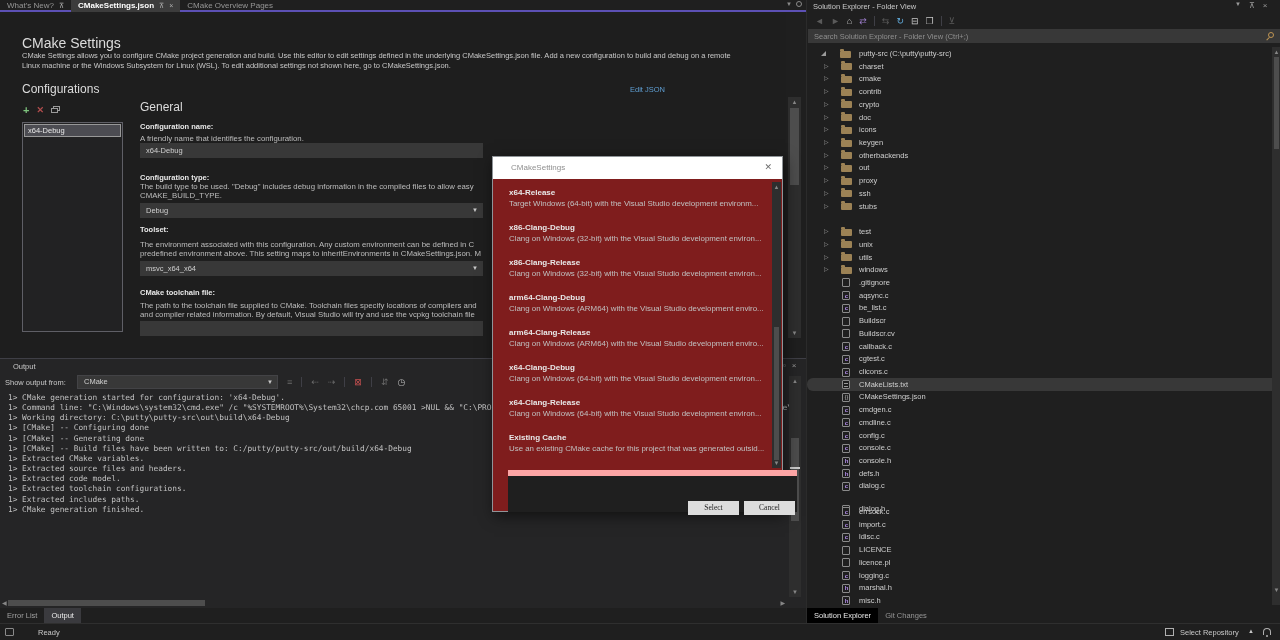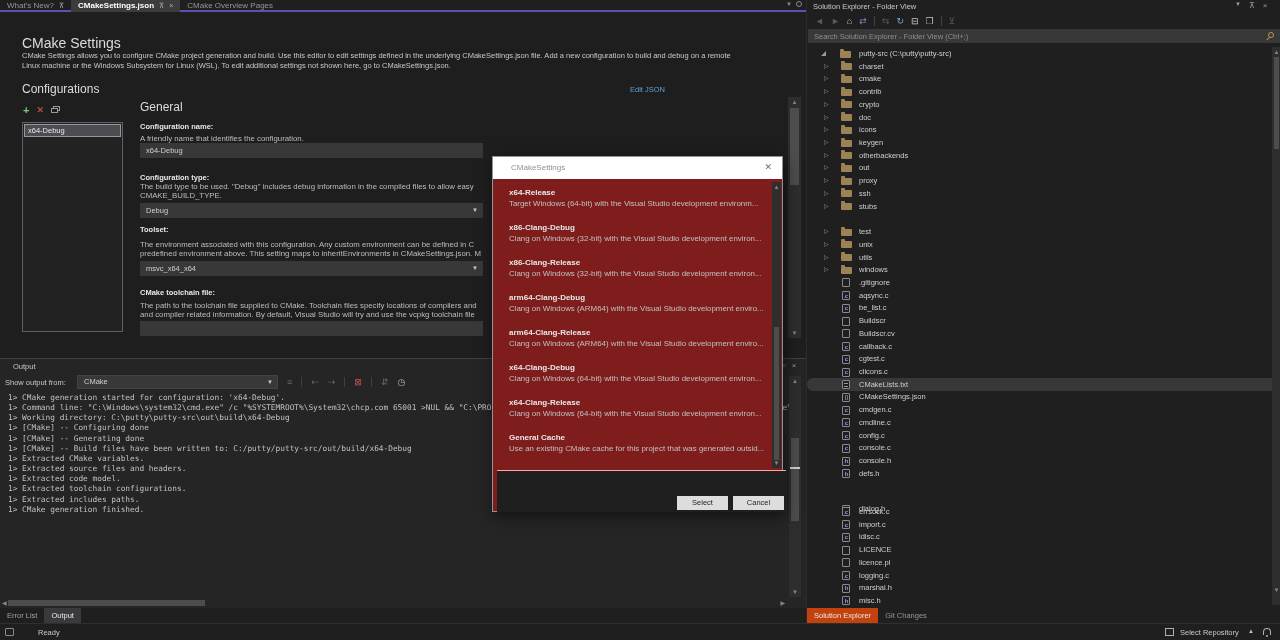--- a/index.html
+++ b/index.html
@@ -90,33 +90,33 @@
   .ico-folder::before { content:""; position:absolute; left:0; top:-2px; width:4px; height:2px; background:#9c8255; border-radius:1px 1px 0 0; }
   .ico-page { display:block; width:8px; height:9px; border:1px solid #8a8a8a; border-radius:1px; background:#1f1f1f; position:relative; text-align:center; }
   .ico-page .lt { position:absolute; left:0.5px; top:0.5px; font-size:6px; line-height:7px; width:6px; text-align:center; font-weight:bold; color:#b18be8; }
   .ico-page .lt.gray { color:#c8c8c8; font-size:5px; font-weight:normal; }
   .ico-page.lines::after { content:""; position:absolute; left:1px; right:1px; top:2px; height:5px;
      background:repeating-linear-gradient(to bottom, #9a9a9a 0, #9a9a9a 1px, transparent 1px, transparent 2.5px); }
   .tlabel { position:absolute; left:52px; top:0; }
   .se-sbv { position:absolute; left:465px; top:47px; width:9px; height:558px; }
   .se-tabs { position:absolute; left:0; top:608px; width:474px; height:15px; background:#1f1f1f; display:flex; align-items:center; }
   .se-tab { font-size:7.5px; padding:0 7px; height:15px; line-height:15px; color:#969696; }
-  .se-tab.active { background:#c2410c; color:#e8e8e8; }
+  .se-tab.active { background:#000000; color:#e8e8e8; }
 
   
   .dialog { left:492px; top:112px; width:291px; height:356px; background:#7f1d1d; border:1px solid #8f9498; box-shadow:2px 4px 14px rgba(0,0,0,0.55); z-index:10;margin-top:44px; }
   .dlg-title { position:absolute; left:0; top:0; width:100%; height:22px; background:#ffffff; }
   .dlg-title-text { position:absolute; left:18px; top:6px; font-size:8px; color:#8f8f8f; }
   .dlg-x { position:absolute; right:10px; top:5px; font-size:9px; color:#6e6e6e; }
   .dlg-list { position:absolute; left:0; top:22px; width:100%; height:291px; overflow:hidden; }
   .dlg-item { position:absolute; left:16px; width:250px; }
   .dlg-item .nm { font-size:8px; font-weight:bold; color:#e8e8e8; }
   .dlg-item .ds { font-size:7.9px; color:#c0c0c0; margin-top:2px; white-space:nowrap; }
   .dlg-sbv { position:absolute; left:279px; top:25px; width:9px; height:286px; }
-  .dlg-footer { position:absolute; left:4px; top:313px; width:100%; height:42px; border-top:1px solid #fca5a5; background:#1f1f1f; }
+  .dlg-footer { position:absolute; left:15px; top:313px; width:100%; height:42px; border-top:6px solid #fca5a5; background:#1f1f1f;font-family:Liberation Serif, serif; }
   .dlg-btn { position:absolute; top:25px; width:51px; height:14px; background:#dddddd; color:#1e1e1e; font-size:7.5px; text-align:center; line-height:14px; }
 </style>
 </head>
 <body>
 
 <div id="app">
 
   <div class="abs tabstrip">
     <div class="dtab">
       <span>What's New?</span>
@@ -499,20 +499,28 @@
           <span class="tlabel">console.h</span>
         </div>
         <div class="trow" style="top:466.76000000000005px">
           <span class="tico" style="left:35px;">
             <span class="ico-page">
               <span class="lt">h</span>
             </span>
           </span>
           <span class="tlabel">defs.h</span>
         </div>
+        <div class="trow" style="top:479.48px">
+          <span class="tico" style="left:35px;">
+            <span class="ico-page">
+              <span class="lt">c</span>
+            </span>
+          </span>
+          <span class="tlabel">dialog.c</span>
+        </div>
         <div class="trow" style="top:502px">
           <span class="tico" style="left:35px;">
             <span class="ico-page">
               <span class="lt">h</span>
             </span>
           </span>
           <span class="tlabel">dialog.h</span>
         </div>
         <div class="trow" style="top:504.92px">
           <span class="tico" style="left:35px;">
@@ -614,21 +622,21 @@
      </div>
         <div class="dlg-item" style="top:184px">
        <div class="nm">x64-Clang-Debug</div>
        <div class="ds">Clang on Windows (64-bit) with the Visual Studio development environ...</div>
      </div>
         <div class="dlg-item" style="top:219px">
        <div class="nm">x64-Clang-Release</div>
        <div class="ds">Clang on Windows (64-bit) with the Visual Studio development environ...</div>
      </div>
         <div class="dlg-item" style="top:254px">
-       <div class="nm">General Cache</div>
+       <div class="nm">Existing Cache</div>
        <div class="ds">Use an existing CMake cache for this project that was generated outsid...</div>
      </div>
       </div>
     <div class="dlg-sbv sbar-v">
       <div class="arr" style="top:0;">▲</div>
       <div class="sbar-thumb" style="top:145px;height:133px;"></div>
       <div class="arr" style="bottom:0;">▼</div>
     </div>
     <div class="dlg-footer">
       <div class="dlg-btn" style="left:180px;">Select</div>

